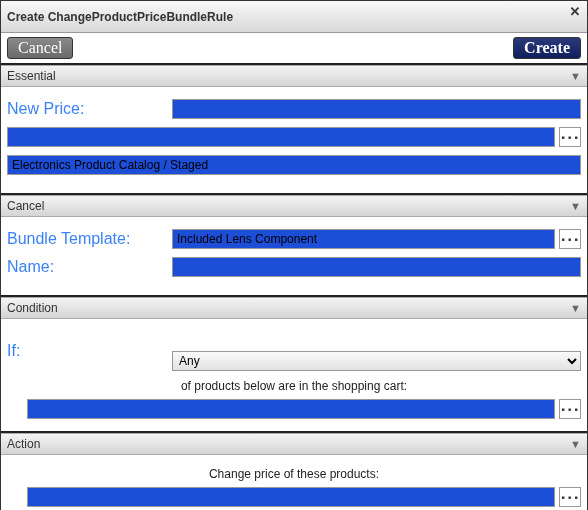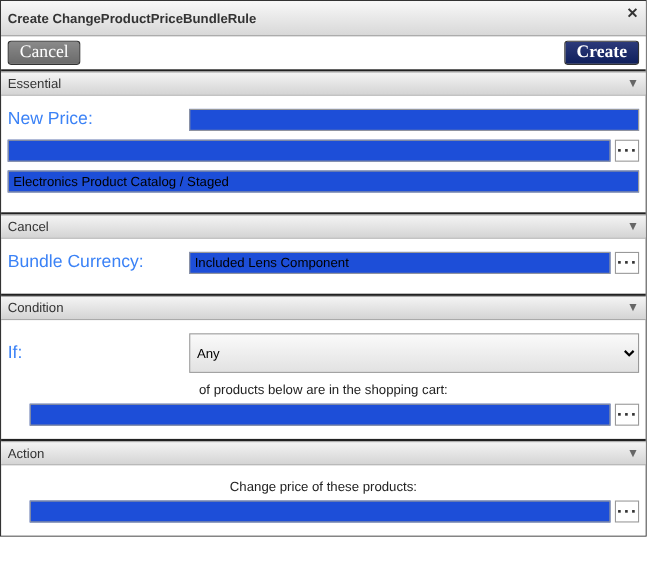--- a/index.html
+++ b/index.html
@@ -122,25 +122,26 @@
     display: flex;
     align-items: center;
     justify-content: center;
     cursor: pointer;
     font-weight: bold;
     letter-spacing: -1px;
     font-size: 13px;
   }
   select.dd {
     flex: 1;
-    height: 36px;
+    height: 20px;
     border: 1px solid #999;
     background: linear-gradient(#fafafa,#e2e2e2);
     font-size: 12px;
     padding: 0 2px;
+    margin-top: 20px;
   }
   .thick-divider {
     height: 2px;
     background: #222;
   }
   .static-text {
     font-size: 12px;
     color: #222;
     margin: 8px 0 6px 0;
     text-align: center;
@@ -193,26 +194,32 @@
   </div>
 
   <div class="thick-divider"></div>
 
   <div class="section-header">
     <span>Cancel</span>
     <span class="chev">▼</span>
   </div>
   <div class="section-body">
     <div class="row">
-      <div class="label">Bundle Currency:</div>
+      <div class="label">Bundle Template:</div>
       <div class="field">
         <input class="text" type="text" value="Included Lens Component" style="">
         <div class="ell-btn">
             <span style="font-size:5px;letter-spacing:1px;">■ ■ ■</span>
           </div>
+      </div>
+    </div>
+    <div class="row">
+      <div class="label">Name:</div>
+      <div class="field">
+        <input class="text" type="text" value="" style="">
       </div>
     </div>
   </div>
 
   <div class="thick-divider"></div>
 
   <div class="section-header">
     <span>Condition</span>
     <span class="chev">▼</span>
   </div>

